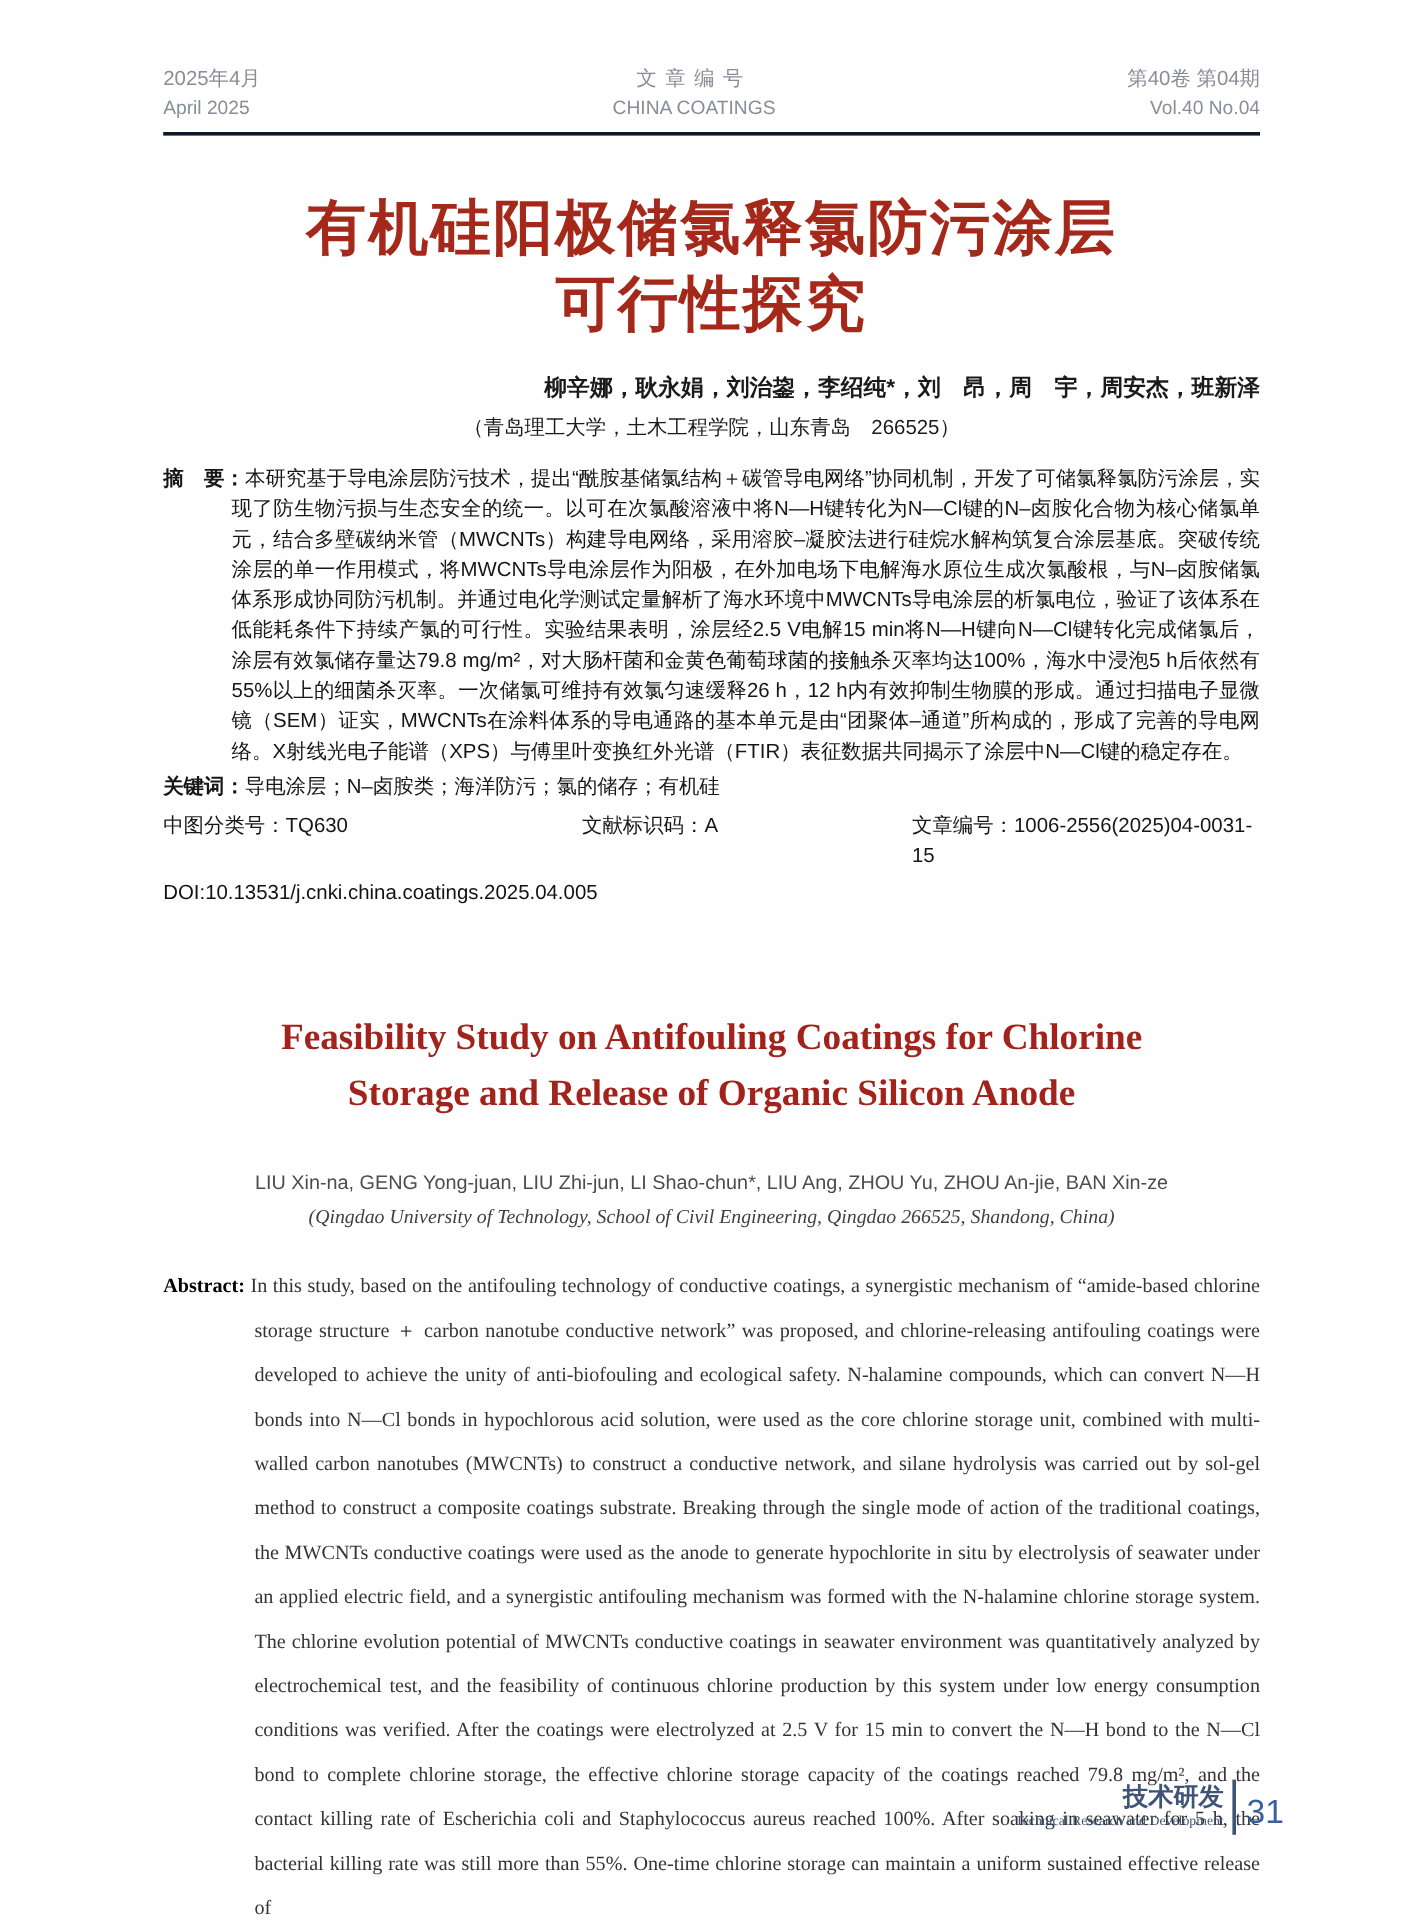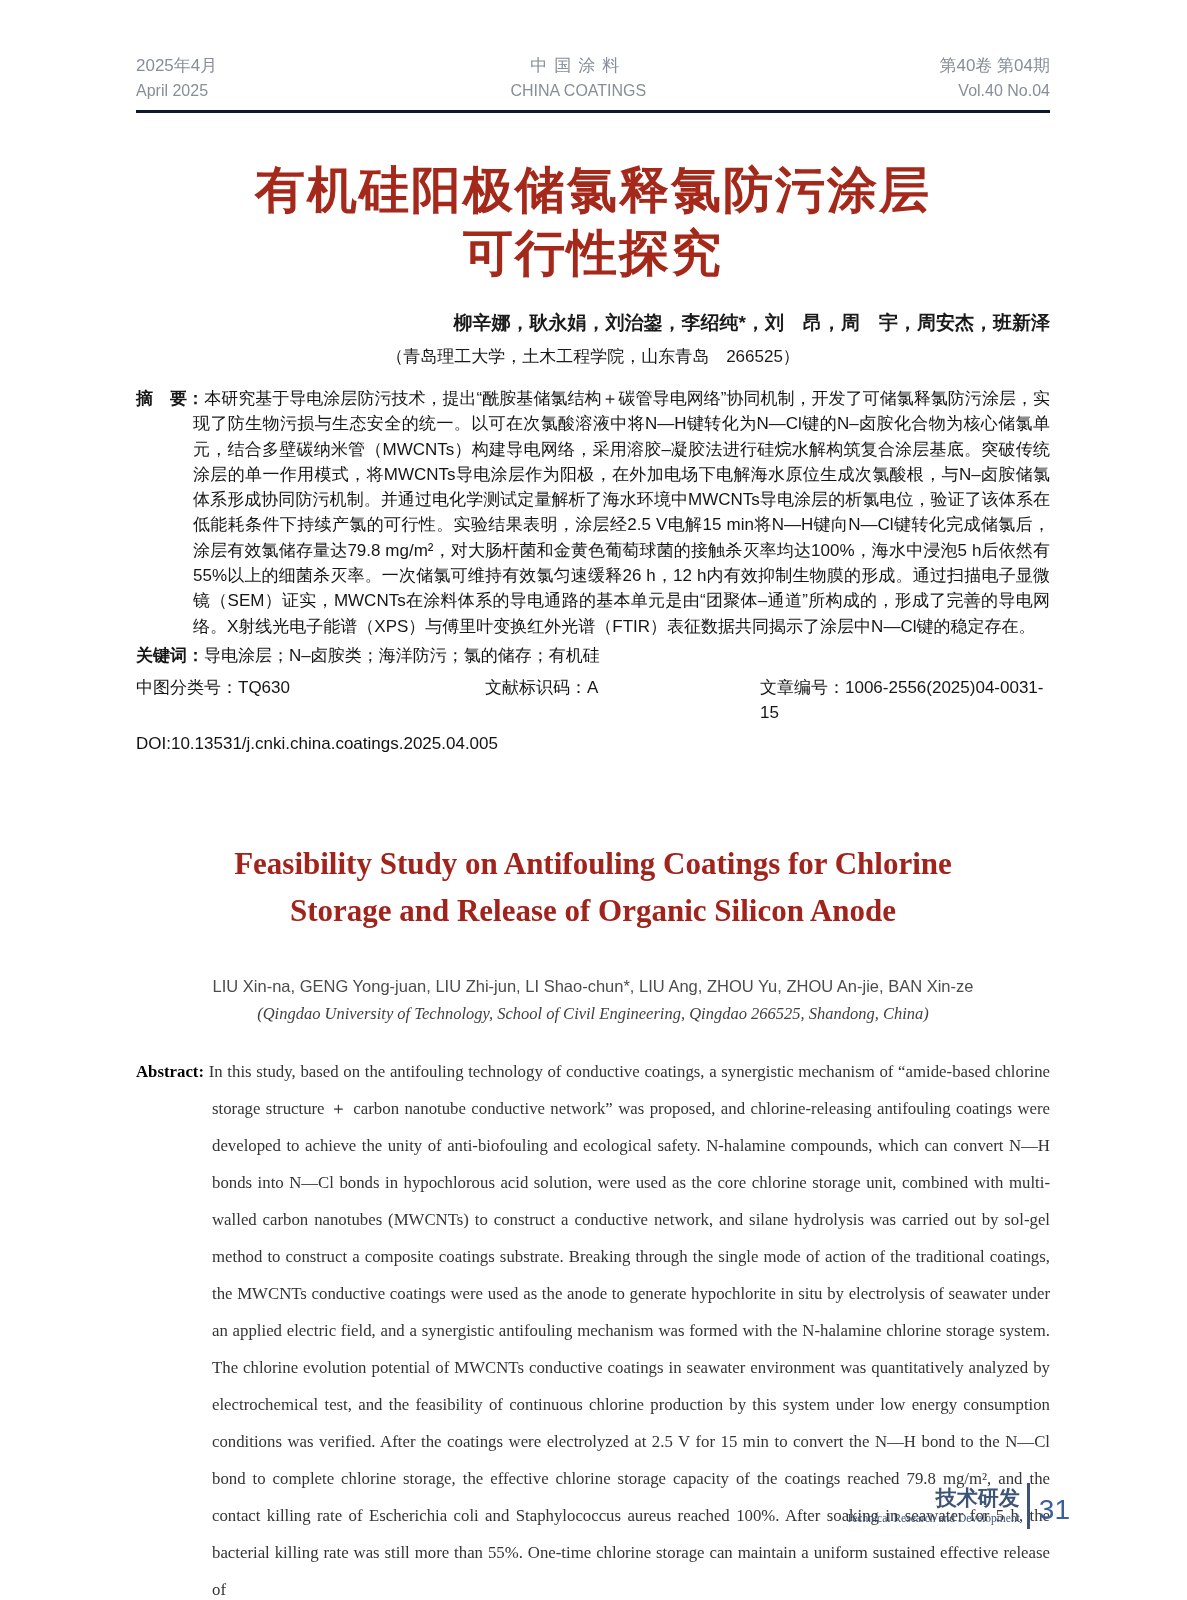--- a/index.html
+++ b/index.html
@@ -129,21 +129,21 @@
 <body>
 
 <div class="page">
 
   <div class="journal-header">
     <div class="jh-col jh-left">
       <div class="cn">2025年4月</div>
       <div class="en">April 2025</div>
     </div>
     <div class="jh-col jh-center">
-      <div class="cn">中国涂料</div>
+      <div class="cn">文章编号</div>
       <div class="en">CHINA COATINGS</div>
     </div>
     <div class="jh-col jh-right">
       <div class="cn">第40卷 第04期</div>
       <div class="en">Vol.40 No.04</div>
     </div>
   </div>
 
   <h1 class="title-cn" style="margin-bottom:0;">
     <span>有机硅阳极储氯释氯防污涂层</span><br>

